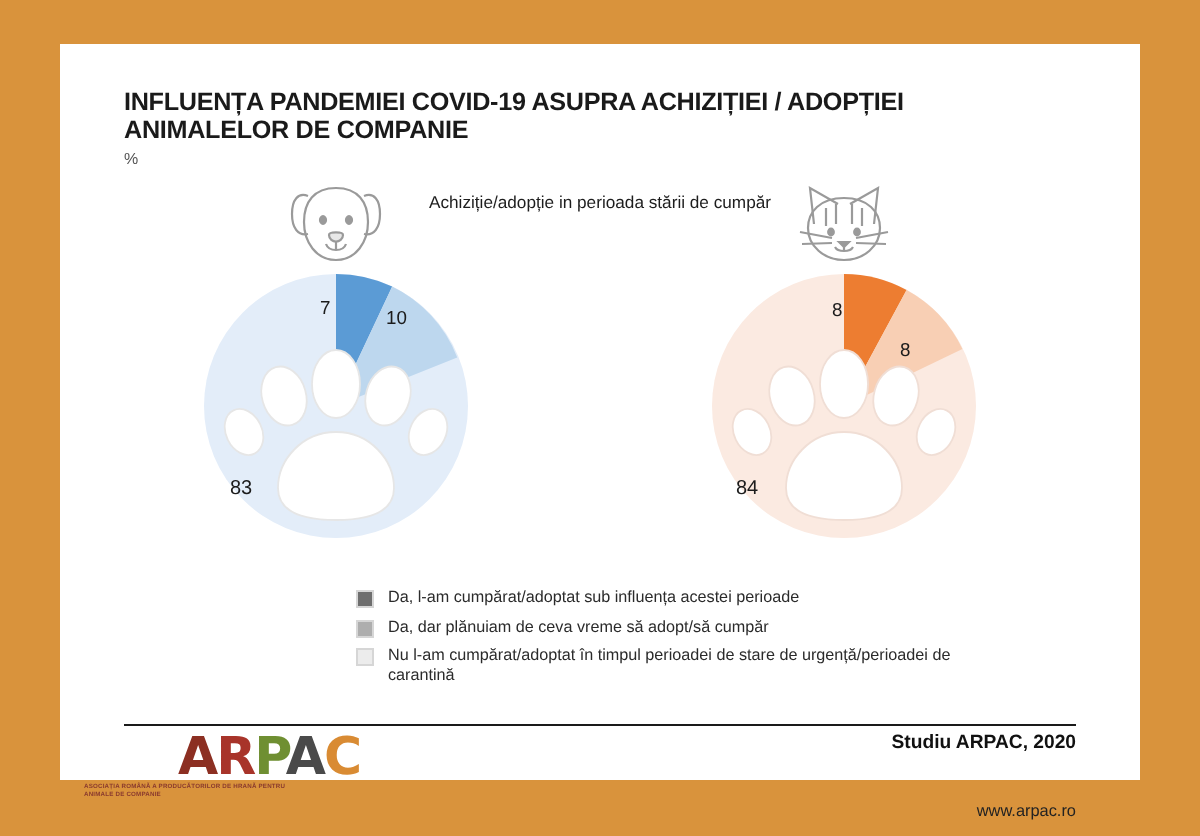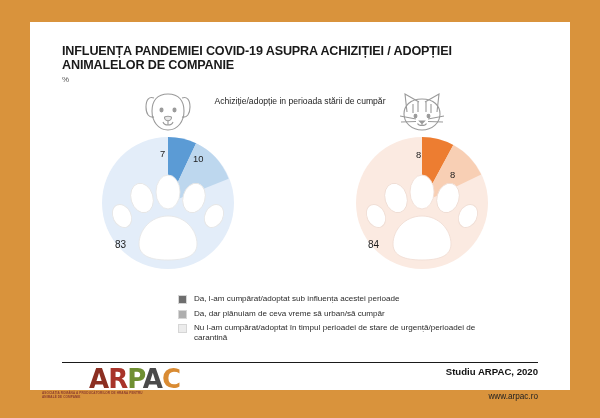--- a/index.html
+++ b/index.html
@@ -209,21 +209,21 @@
     right: 32px;
     text-align: center;
     font-size: 8.4px;
     font-style: italic;
     color: #3a3a3a;
   }
 
   #site-line {
     position: absolute;
     right: 32px;
-    top: 26px;
+    top: 35px;
     font-size: 8.2px;
     color: #222;
   }
 </style>
 </head>
 <body>
 
 <div id="poster">
   <div id="card">
 
@@ -316,21 +316,21 @@
       </div>
     </div>
 
     <div id="legend">
       <div class="legend-row">
         <span class="legend-swatch" style="background:#6e6e6e"></span>
         <span class="legend-text">Da, l-am cumpărat/adoptat sub influența acestei perioade</span>
       </div>
       <div class="legend-row">
         <span class="legend-swatch" style="background:#aeaeae"></span>
-        <span class="legend-text">Da, dar plănuiam de ceva vreme să urban/să cumpăr</span>
+        <span class="legend-text">Da, dar plănuiam de ceva vreme să adopt/să cumpăr</span>
       </div>
       <div class="legend-row">
         <span class="legend-swatch" style="background:#ececec"></span>
         <span class="legend-text">Nu l-am cumpărat/adoptat în timpul perioadei de stare de urgență/perioadei de carantină</span>
       </div>
     </div>
 
     <div id="footer-rule"></div>
 
     <div id="footer">

